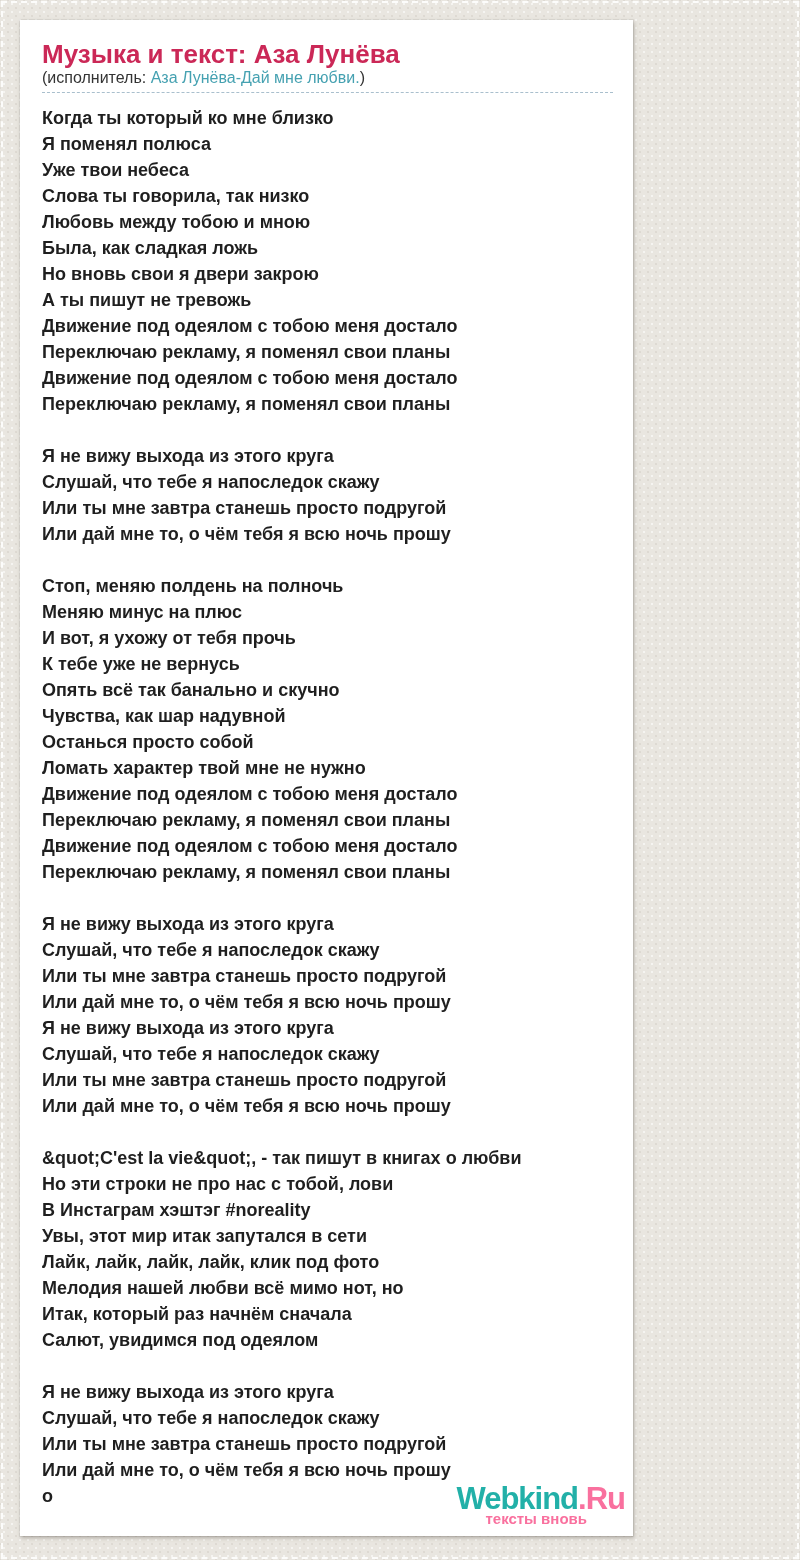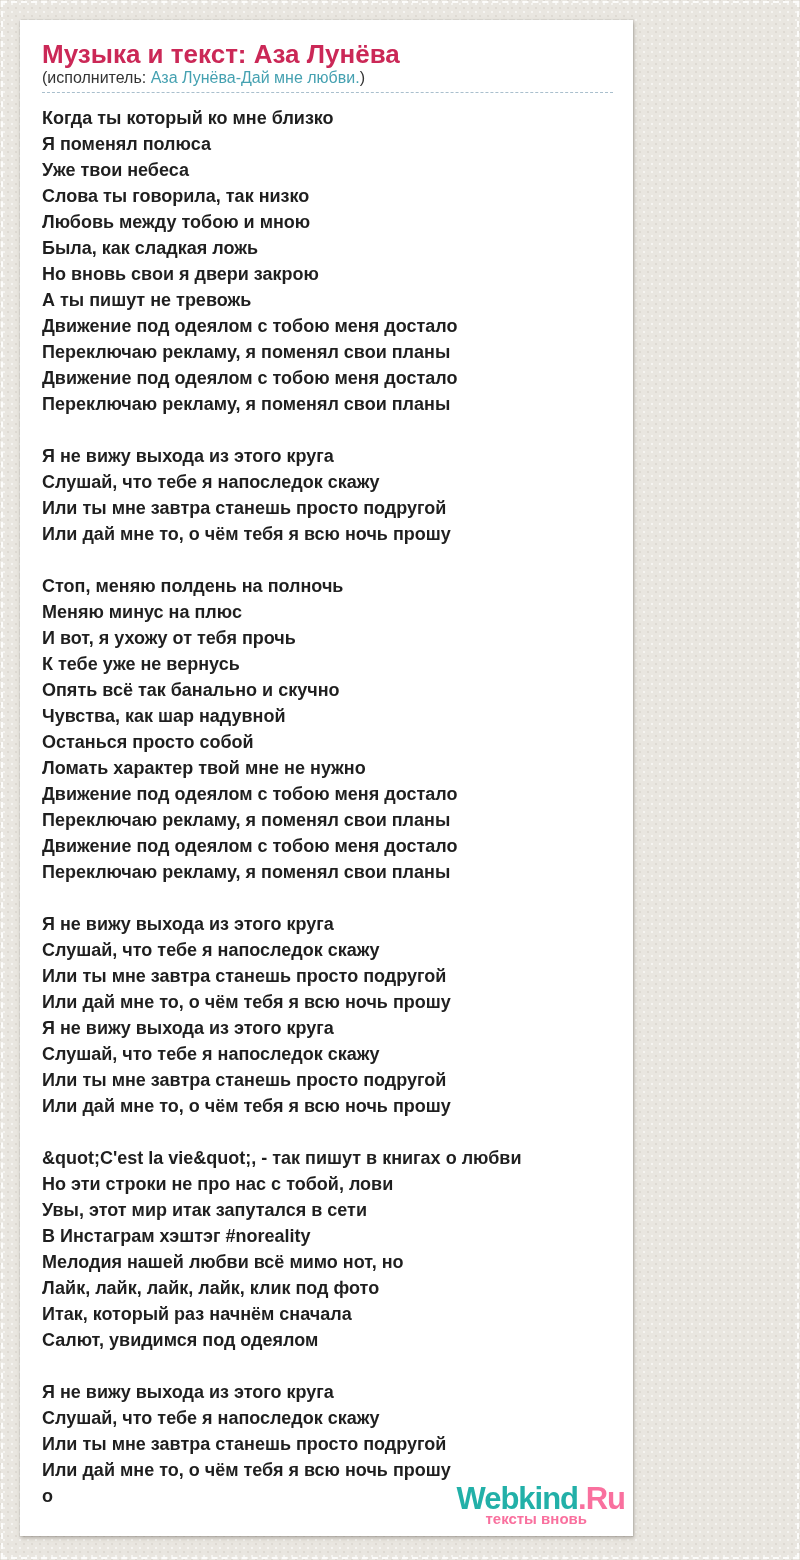--- a/index.html
+++ b/index.html
@@ -144,24 +144,24 @@
       <div class="line">Слушай, что тебе я напоследок скажу</div>
       <div class="line">Или ты мне завтра станешь просто подругой</div>
       <div class="line">Или дай мне то, о чём тебя я всю ночь прошу</div>
       <div class="line">Я не вижу выхода из этого круга</div>
       <div class="line">Слушай, что тебе я напоследок скажу</div>
       <div class="line">Или ты мне завтра станешь просто подругой</div>
       <div class="line">Или дай мне то, о чём тебя я всю ночь прошу</div>
       <div class="line blank">&nbsp;</div>
       <div class="line">&amp;quot;C'est la vie&amp;quot;, - так пишут в книгах о любви</div>
       <div class="line">Но эти строки не про нас с тобой, лови</div>
+      <div class="line">В Инстаграм хэштэг #noreality</div>
       <div class="line">Увы, этот мир итак запутался в сети</div>
-      <div class="line">В Инстаграм хэштэг #noreality</div>
+      <div class="line">Лайк, лайк, лайк, лайк, клик под фото</div>
       <div class="line">Мелодия нашей любви всё мимо нот, но</div>
-      <div class="line">Лайк, лайк, лайк, лайк, клик под фото</div>
       <div class="line">Итак, который раз начнём сначала</div>
       <div class="line">Салют, увидимся под одеялом</div>
       <div class="line blank">&nbsp;</div>
       <div class="line">Я не вижу выхода из этого круга</div>
       <div class="line">Слушай, что тебе я напоследок скажу</div>
       <div class="line">Или ты мне завтра станешь просто подругой</div>
       <div class="line">Или дай мне то, о чём тебя я всю ночь прошу</div>
       <div class="line">о</div>
     </div>
 

